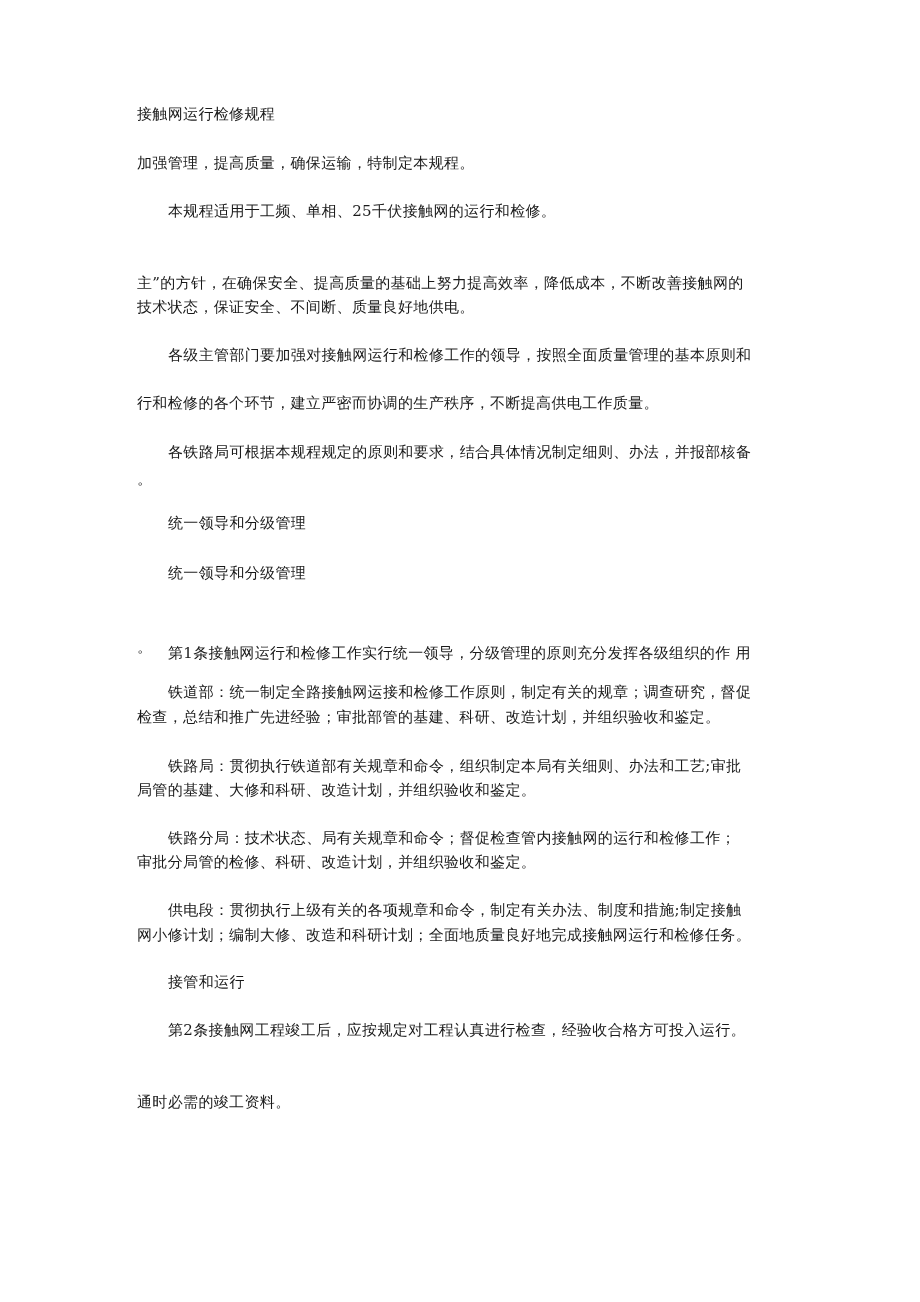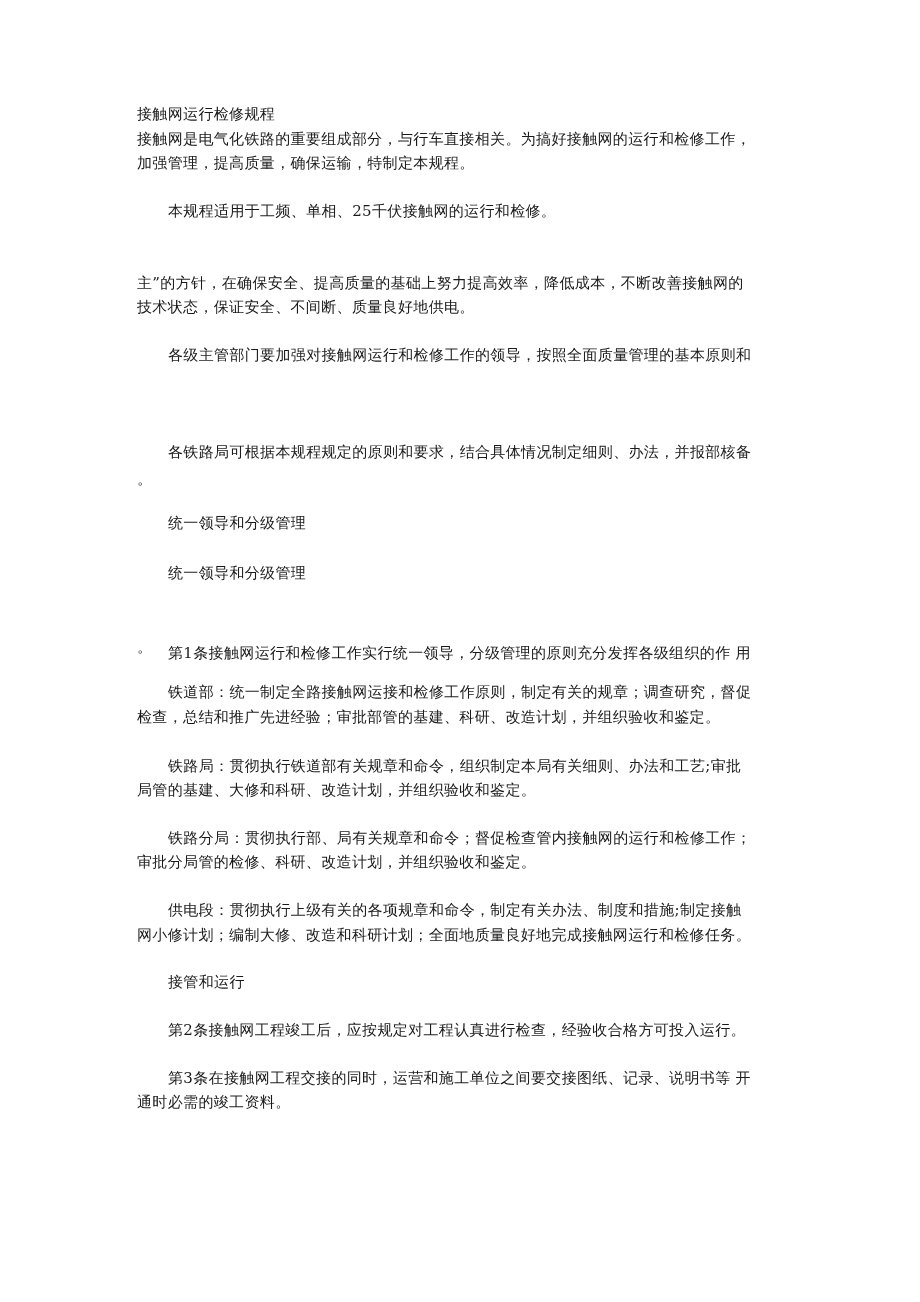--- a/index.html
+++ b/index.html
@@ -34,51 +34,50 @@
     .indent {
       left: 168px;
     }
   </style>
 </head>
 <body>
 
 <div class="page">
   <div class="line" style="top:104px">接触网运行检修规程</div>
 
-  <div class="line" style="top:129px">接触网是电气化铁路的重要组成部分，与行车直接相关。为搞好接触网的运行和检修工作，</div>
   <div class="line" style="top:153px">加强管理，提高质量，确保运输，特制定本规程。</div>
 
   <div class="line indent" style="top:201px">本规程适用于工频、单相、25千伏接触网的运行和检修。</div>
 
   <div class="line" style="top:273px">主”的方针，在确保安全、提高质量的基础上努力提高效率，降低成本，不断改善接触网的</div>
   <div class="line indent" style="top:345px">各级主管部门要加强对接触网运行和检修工作的领导，按照全面质量管理的基本原则和</div>
 
   <div class="line" style="top:297px">技术状态，保证安全、不间断、质量良好地供电。</div>
+  <div class="line" style="top:393px">行和检修的各个环节，建立严密而协调的生产秩序，不断提高供电工作质量。</div>
 
   <div class="line indent" style="top:442px">各铁路局可根据本规程规定的原则和要求，结合具体情况制定细则、办法，并报部核备</div>
   <div class="line" style="top:469px">。</div>
 
   <div class="line indent" style="top:513px">统一领导和分级管理</div>
   <div class="line indent" style="top:563px">统一领导和分级管理</div>
 
   <div class="line indent" style="top:643px">第1条接触网运行和检修工作实行统一领导，分级管理的原则充分发挥各级组织的作  用</div>
   <div class="line" style="top:637px">。</div>
 
   <div class="line indent" style="top:682px">铁道部：统一制定全路接触网运接和检修工作原则，制定有关的规章；调查研究，督促</div>
   <div class="line" style="top:707px">检查，总结和推广先进经验；审批部管的基建、科研、改造计划，并组织验收和鉴定。</div>
 
   <div class="line indent" style="top:756px">铁路局：贯彻执行铁道部有关规章和命令，组织制定本局有关细则、办法和工艺;审批</div>
   <div class="line" style="top:780px">局管的基建、大修和科研、改造计划，并组织验收和鉴定。</div>
 
-  <div class="line indent" style="top:828px">铁路分局：贯彻执行部、局有关规章和命令；督促检查管内接触网的运行和检修工作；</div>
+  <div class="line indent" style="top:828px">铁路分局：技术状态、局有关规章和命令；督促检查管内接触网的运行和检修工作；</div>
   <div class="line" style="top:852px">审批分局管的检修、科研、改造计划，并组织验收和鉴定。</div>
 
   <div class="line indent" style="top:900px">供电段：贯彻执行上级有关的各项规章和命令，制定有关办法、制度和措施;制定接触</div>
   <div class="line" style="top:925px">网小修计划；编制大修、改造和科研计划；全面地质量良好地完成接触网运行和检修任务。</div>
 
   <div class="line indent" style="top:972px">接管和运行</div>
 
   <div class="line indent" style="top:1020px">第2条接触网工程竣工后，应按规定对工程认真进行检查，经验收合格方可投入运行。</div>
 
-  <div class="line indent" style="top:1068px">第3条在接触网工程交接的同时，运营和施工单位之间要交接图纸、记录、说明书等  开</div>
   <div class="line" style="top:1092px">通时必需的竣工资料。</div>
 
 </div>
 
 </body></html>

